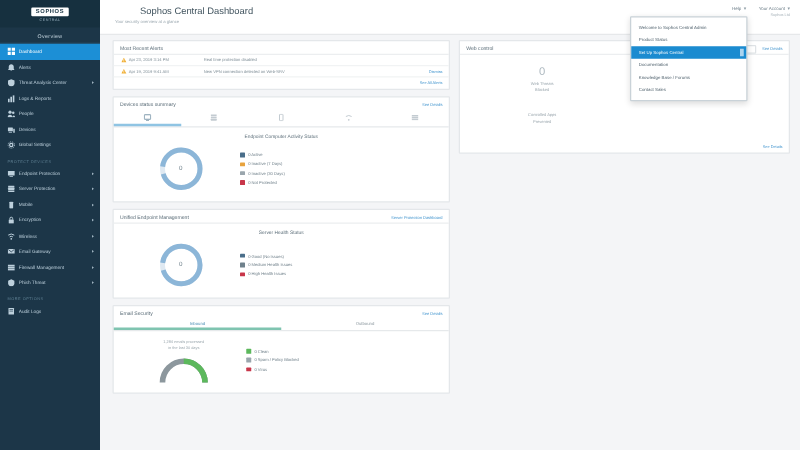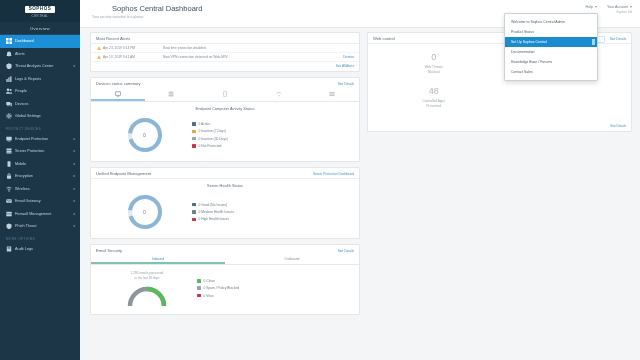--- a/index.html
+++ b/index.html
@@ -618,21 +618,20 @@
           <div class="stats-grid" id="stat-tiles">
               <div class="stat">
                 <div class="num">0</div>
                 <div class="lab">Web Threats<br>Blocked</div>
               </div>
               <div class="stat">
                 <div class="num">130</div>
                 <div class="lab">Policy Violations<br>Blocked</div>
               </div>
               <div class="stat">
-                <div class="num">48</div>
                 <div class="lab">Controlled Apps<br>Prevented</div>
               </div>
             </div>
           <div class="card-foot-link">See Details</div>
         </section>
       </div>
 
     </div>
   </div>
 </div>

